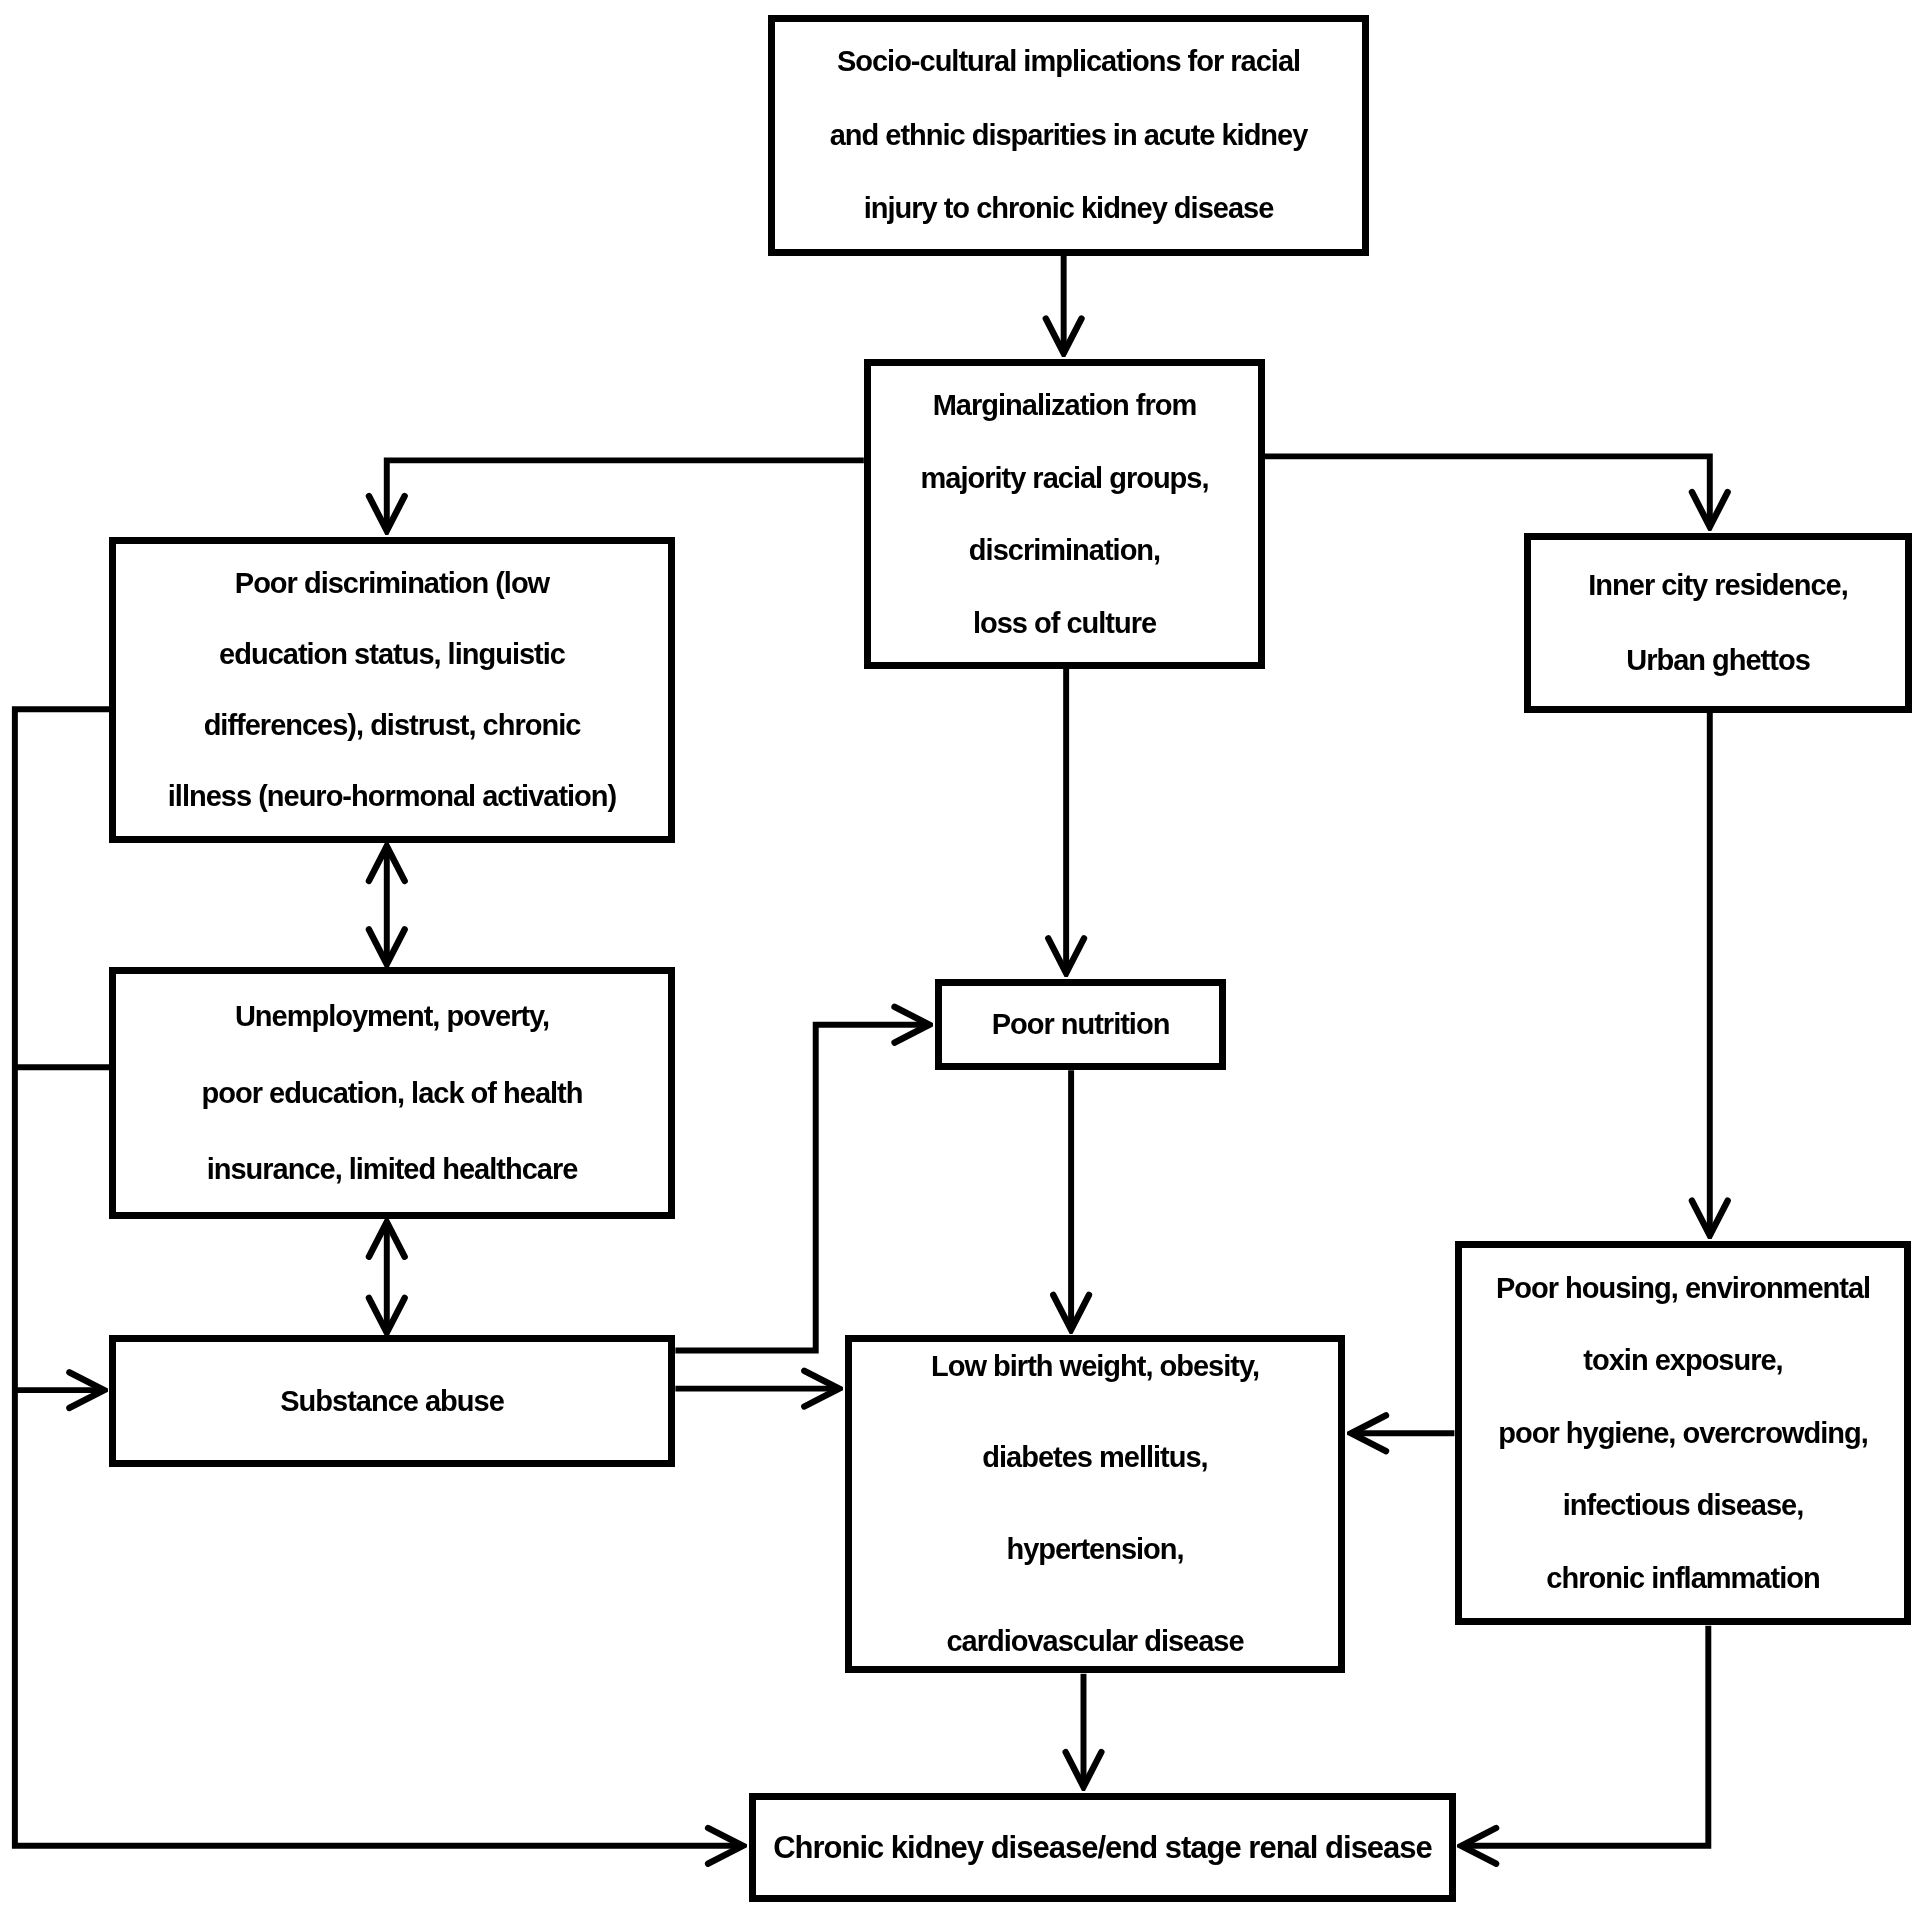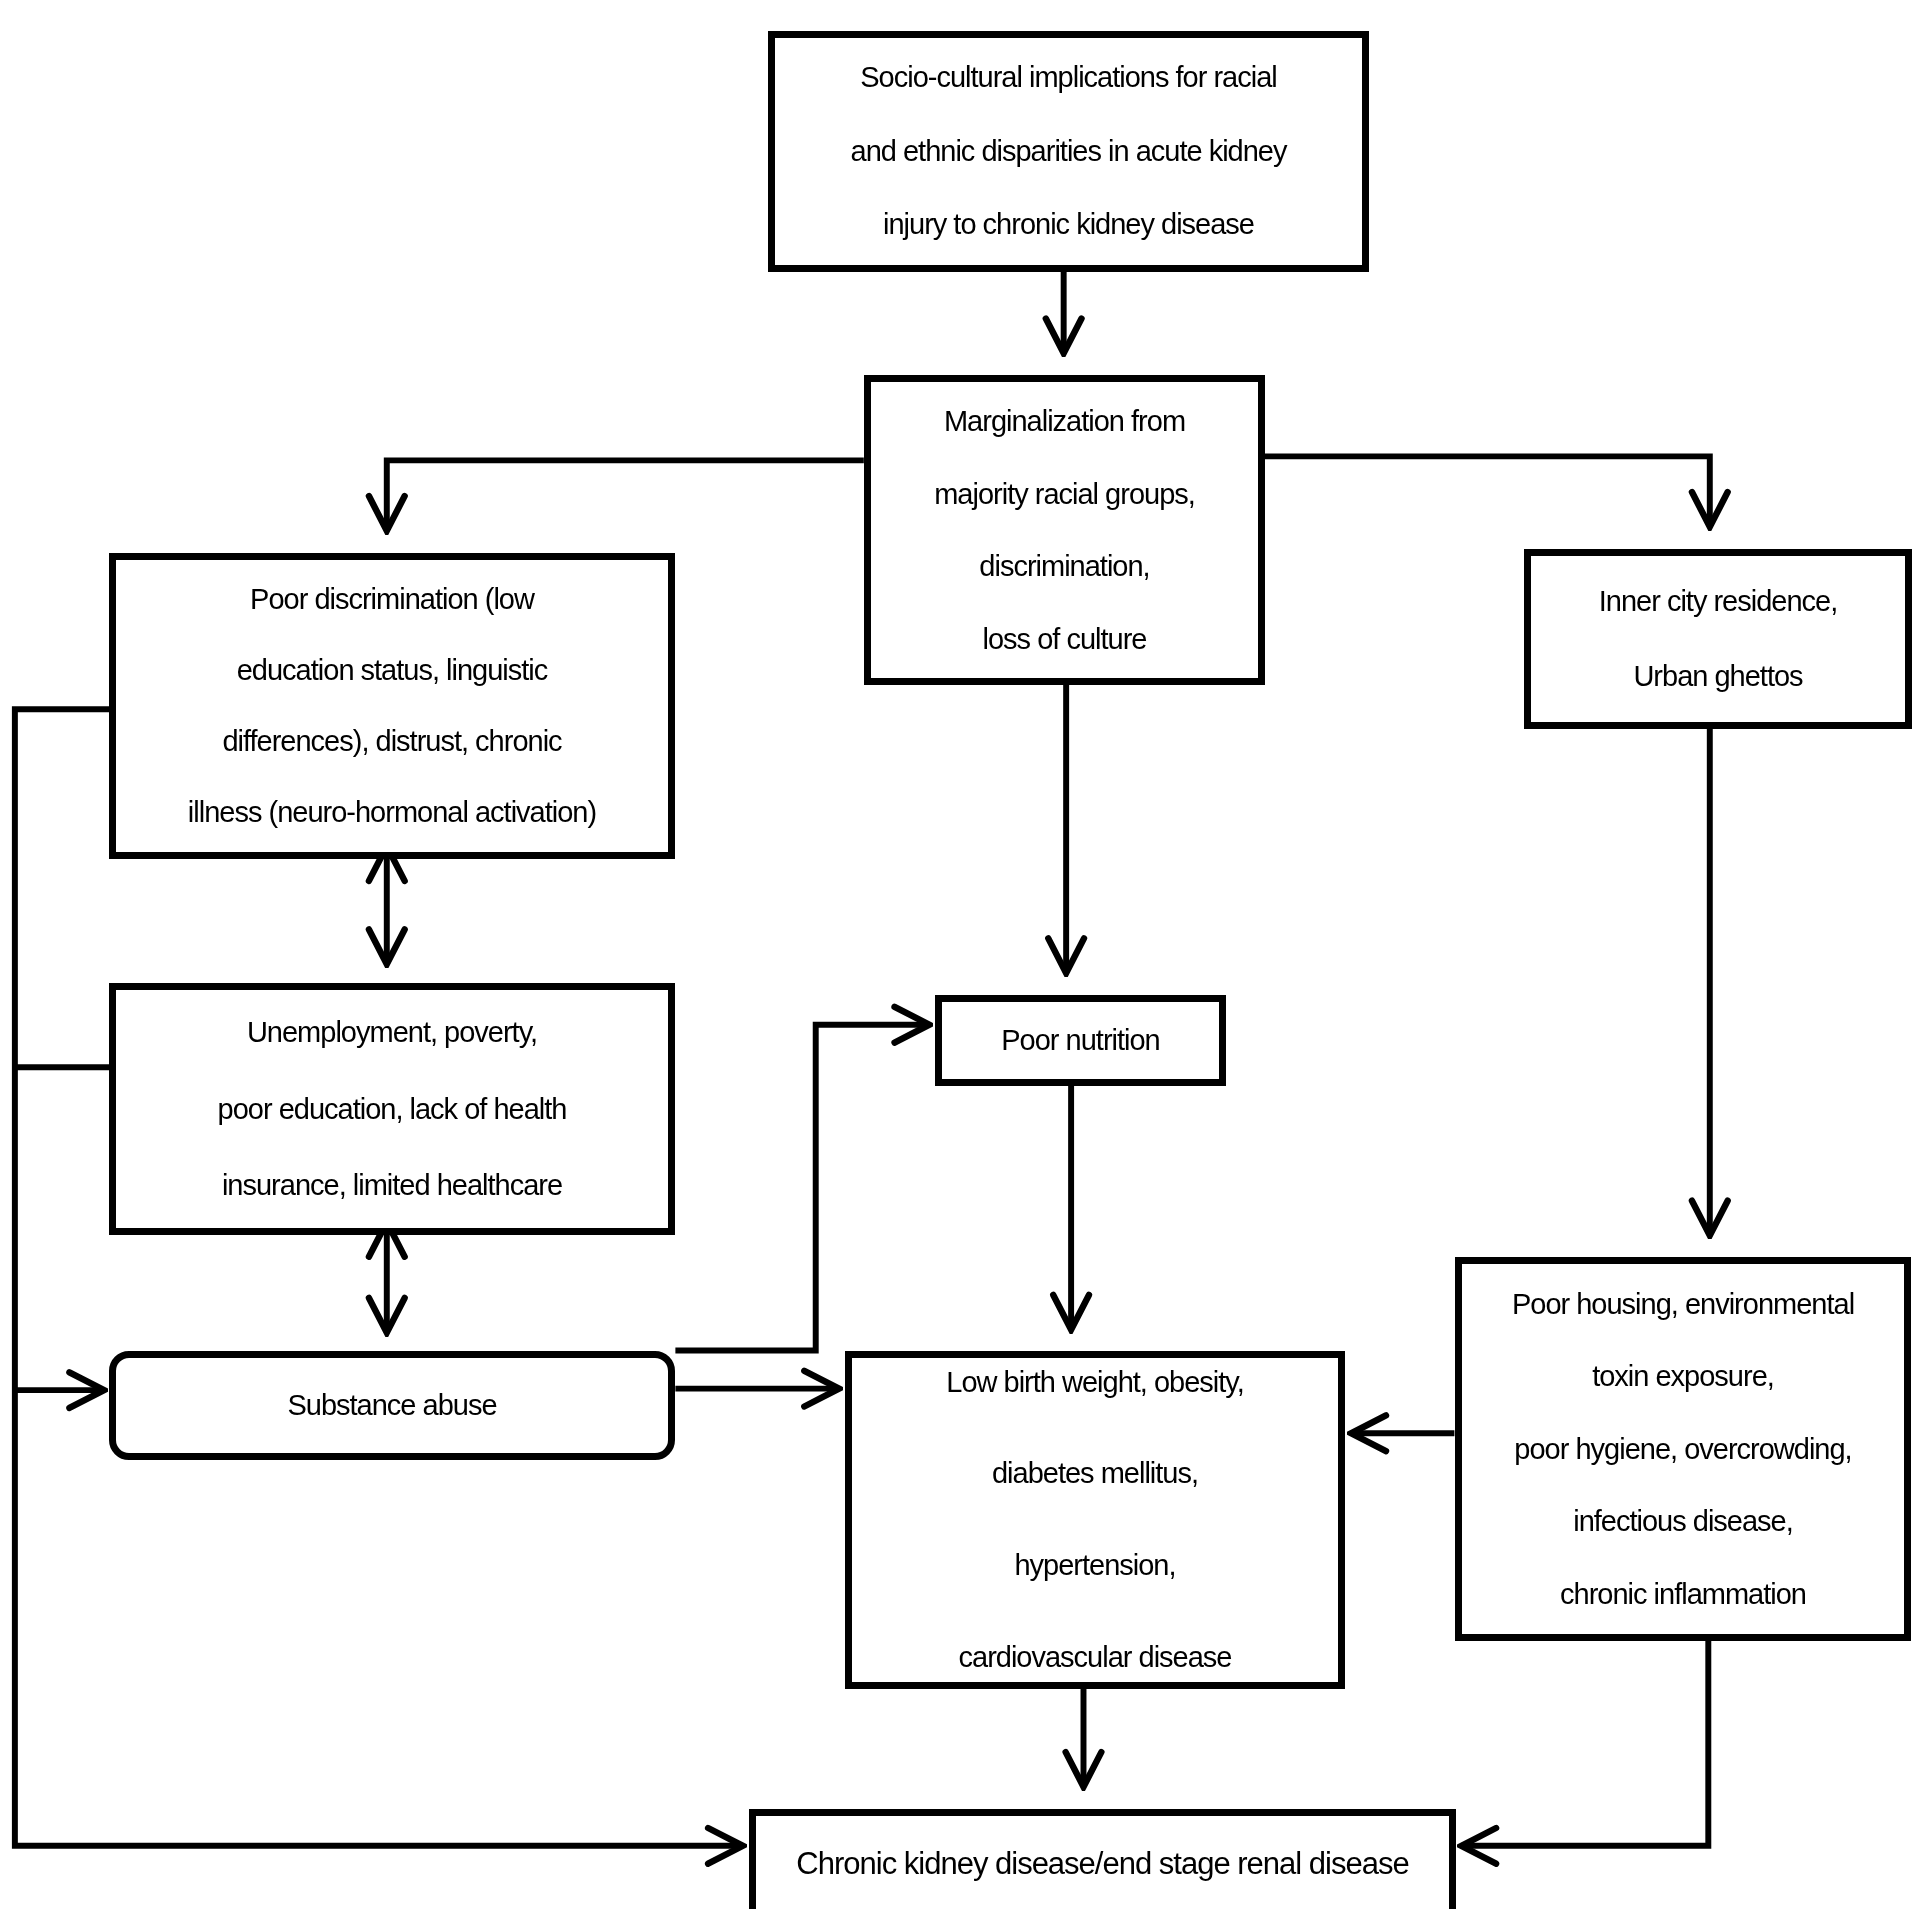--- a/index.html
+++ b/index.html
@@ -22,33 +22,32 @@
     position: absolute;
     box-sizing: border-box;
     background: #ffffff;
     border: 7.4px solid #000000;
     color: #000000;
     display: flex;
     flex-direction: column;
     align-items: center;
     justify-content: center;
     text-align: center;
-    font-weight: 400;
+    font-weight: 700;
     letter-spacing: -1px;
     z-index: 2;
-    margin-top: 16px;
   }
   .node .ln { white-space: nowrap; }
   .node-socio       { left:768px; top:15px;   width:601px; height:241px; font-size:29px; line-height:2.55; }
   .node-marg        { left:864px; top:359px;  width:401px;  height:310px; font-size:29px; line-height:2.50; }
   .node-poorcomm    { left:109px;  top:537px; width:566px; height:306px; font-size:29px; line-height:2.45; }
   .node-inner       { left:1524px; top:533px; width:388px;  height:180px; font-size:29px; line-height:2.60; }
   .node-unemp       { left:109px;  top:967px; width:566px; height:252px; font-size:29px; line-height:2.65; }
   .node-nutrition   { left:935px; top:979px; width:291px;  height:91px; font-size:29px; line-height:1.2; }
-  .node-substance   { left:109px;  top:1335px; width:566px; height:109px; font-size:29px; line-height:1.2;border-radius:20px; }
+  .node-substance   { left:109px;  top:1335px; width:566px; height:132px; font-size:29px; line-height:1.2; }
   .node-lowbirth    { left:845px; top:1335px; width:500px; height:338px; font-size:29px; line-height:2.75;gap:12px; }
   .node-poorhousing { left:1455px; top:1241px; width:456px;  height:384px; font-size:29px; line-height:2.50; }
   .node-ckd         { left:749px; top:1793px; width:707px; height:109px; font-size:31px; line-height:1.2; }
 </style>
 </head>
 <body>
 
 <div class="page">
 
   <svg class="connectors" viewBox="0 0 3884 3851" xmlns="http://www.w3.org/2000/svg">

